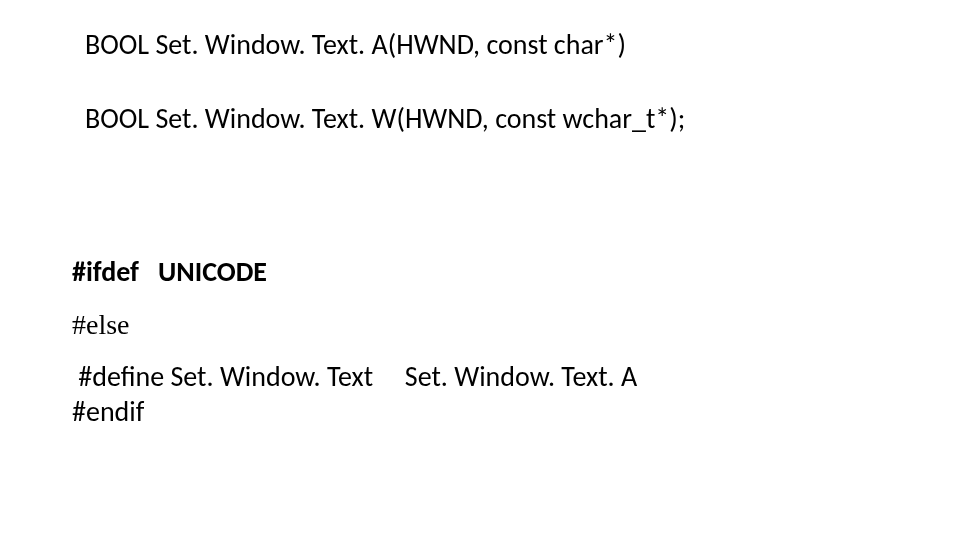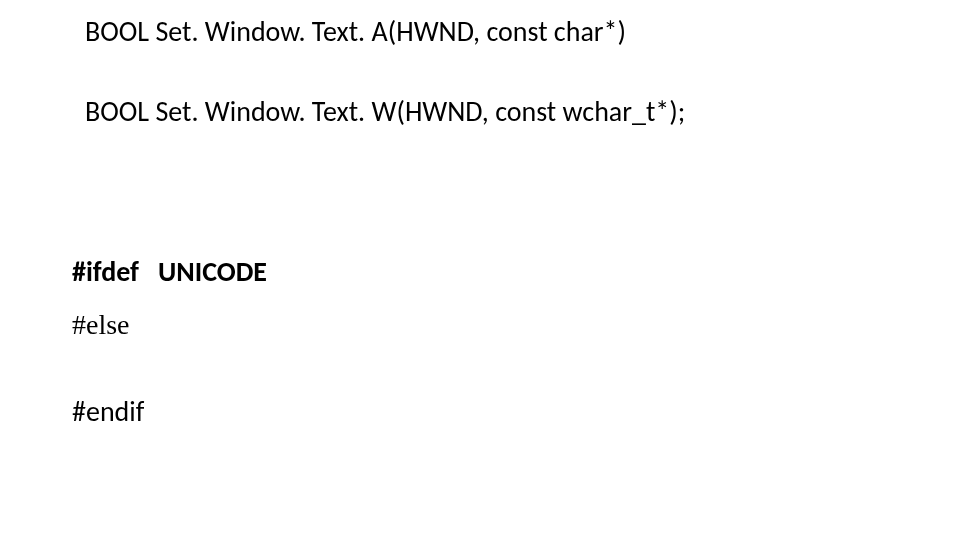--- a/index.html
+++ b/index.html
@@ -15,30 +15,31 @@
     position: relative;
     width: 960px;
     height: 540px;
   }
   .line {
     position: absolute;
     white-space: pre;
     font-size: 28px;
     line-height: 1.2;
   }
-  .l1 { left: 85px; top: 15px; }
-  .l2 { left: 85px; top: 95px; }
+  .l1 { left: 85px; top: 28px; }
+  .l2 { left: 85px; top: 102px; }
   .l3 { left: 72px; top: 255px; font-weight: bold; }
   .l4 { left: 72px; top: 290px; }
   .l5 { left: 72px; top: 308px; font-family: Liberation Serif, serif; }
   .l6 { left: 72px; top: 360px; }
   .l7 { left: 72px; top: 395px; }
 </style>
 </head>
 <body>
 
 <div class="page">
   <div class="line l1">BOOL Set. Window. Text. A(HWND, const char*)</div>
   <div class="line l2">BOOL Set. Window. Text. W(HWND, const wchar_t*);</div>
   <div class="line l3">#ifdef   UNICODE</div>
   <div class="line l5">#else</div>
+  <div class="line l6"> #define Set. Window. Text     Set. Window. Text. A</div>
   <div class="line l7">#endif</div>
 </div>
 
 </body></html>

